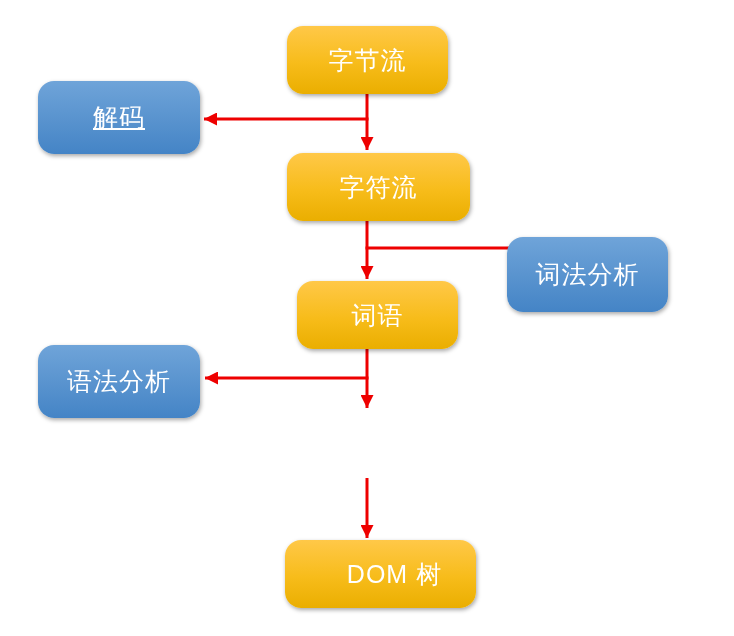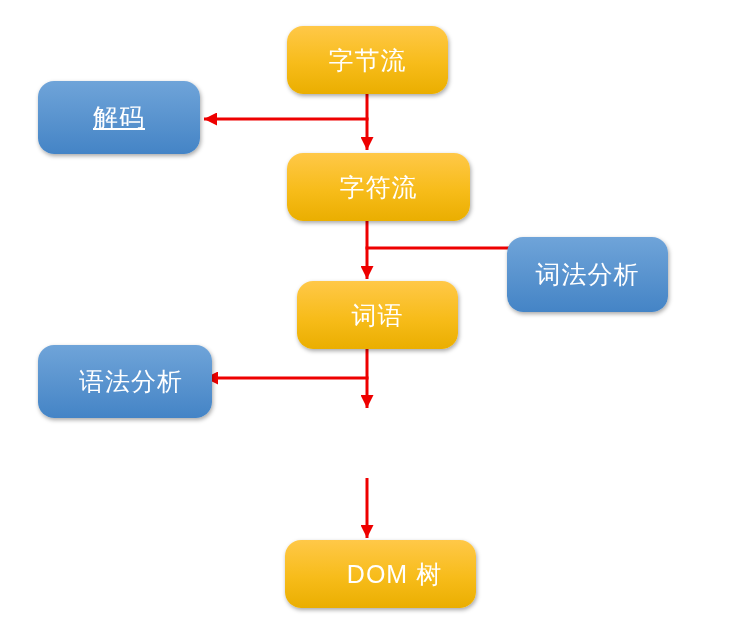--- a/index.html
+++ b/index.html
@@ -36,21 +36,21 @@
   }
   
   #node-byte-stream   { left: 287px; top: 26px;  width: 161px; height: 68px; }
   #node-char-stream   { left: 287px; top: 153px; width: 183px; height: 68px; }
   #node-tokens        { left: 285px; top: 281px; width: 161px; height: 68px; margin-left: 12px; }
   #node-nodes         { left: 287px; top: 410px; width: 161px; height: 68px; }
   #node-dom-tree      { left: 285px; top: 540px; width: 163px; height: 68px; padding-left: 28px; }
   
   #node-decode           { left: 38px;  top: 81px;  width: 162px; height: 73px; text-decoration: underline; }
   #node-lexical-analysis { left: 507px; top: 213px; width: 161px; height: 75px; margin-top: 24px; }
-  #node-syntax-analysis  { left: 38px;  top: 345px; width: 162px; height: 73px; padding-left: 12px; }
+  #node-syntax-analysis  { left: 38px;  top: 345px; width: 162px; height: 73px; }
 
   #connector-layer {
     position: absolute;
     left: 0; top: 0;
     width: 734px;
     height: 636px;
     pointer-events: none;
   }
 </style>
 </head>

